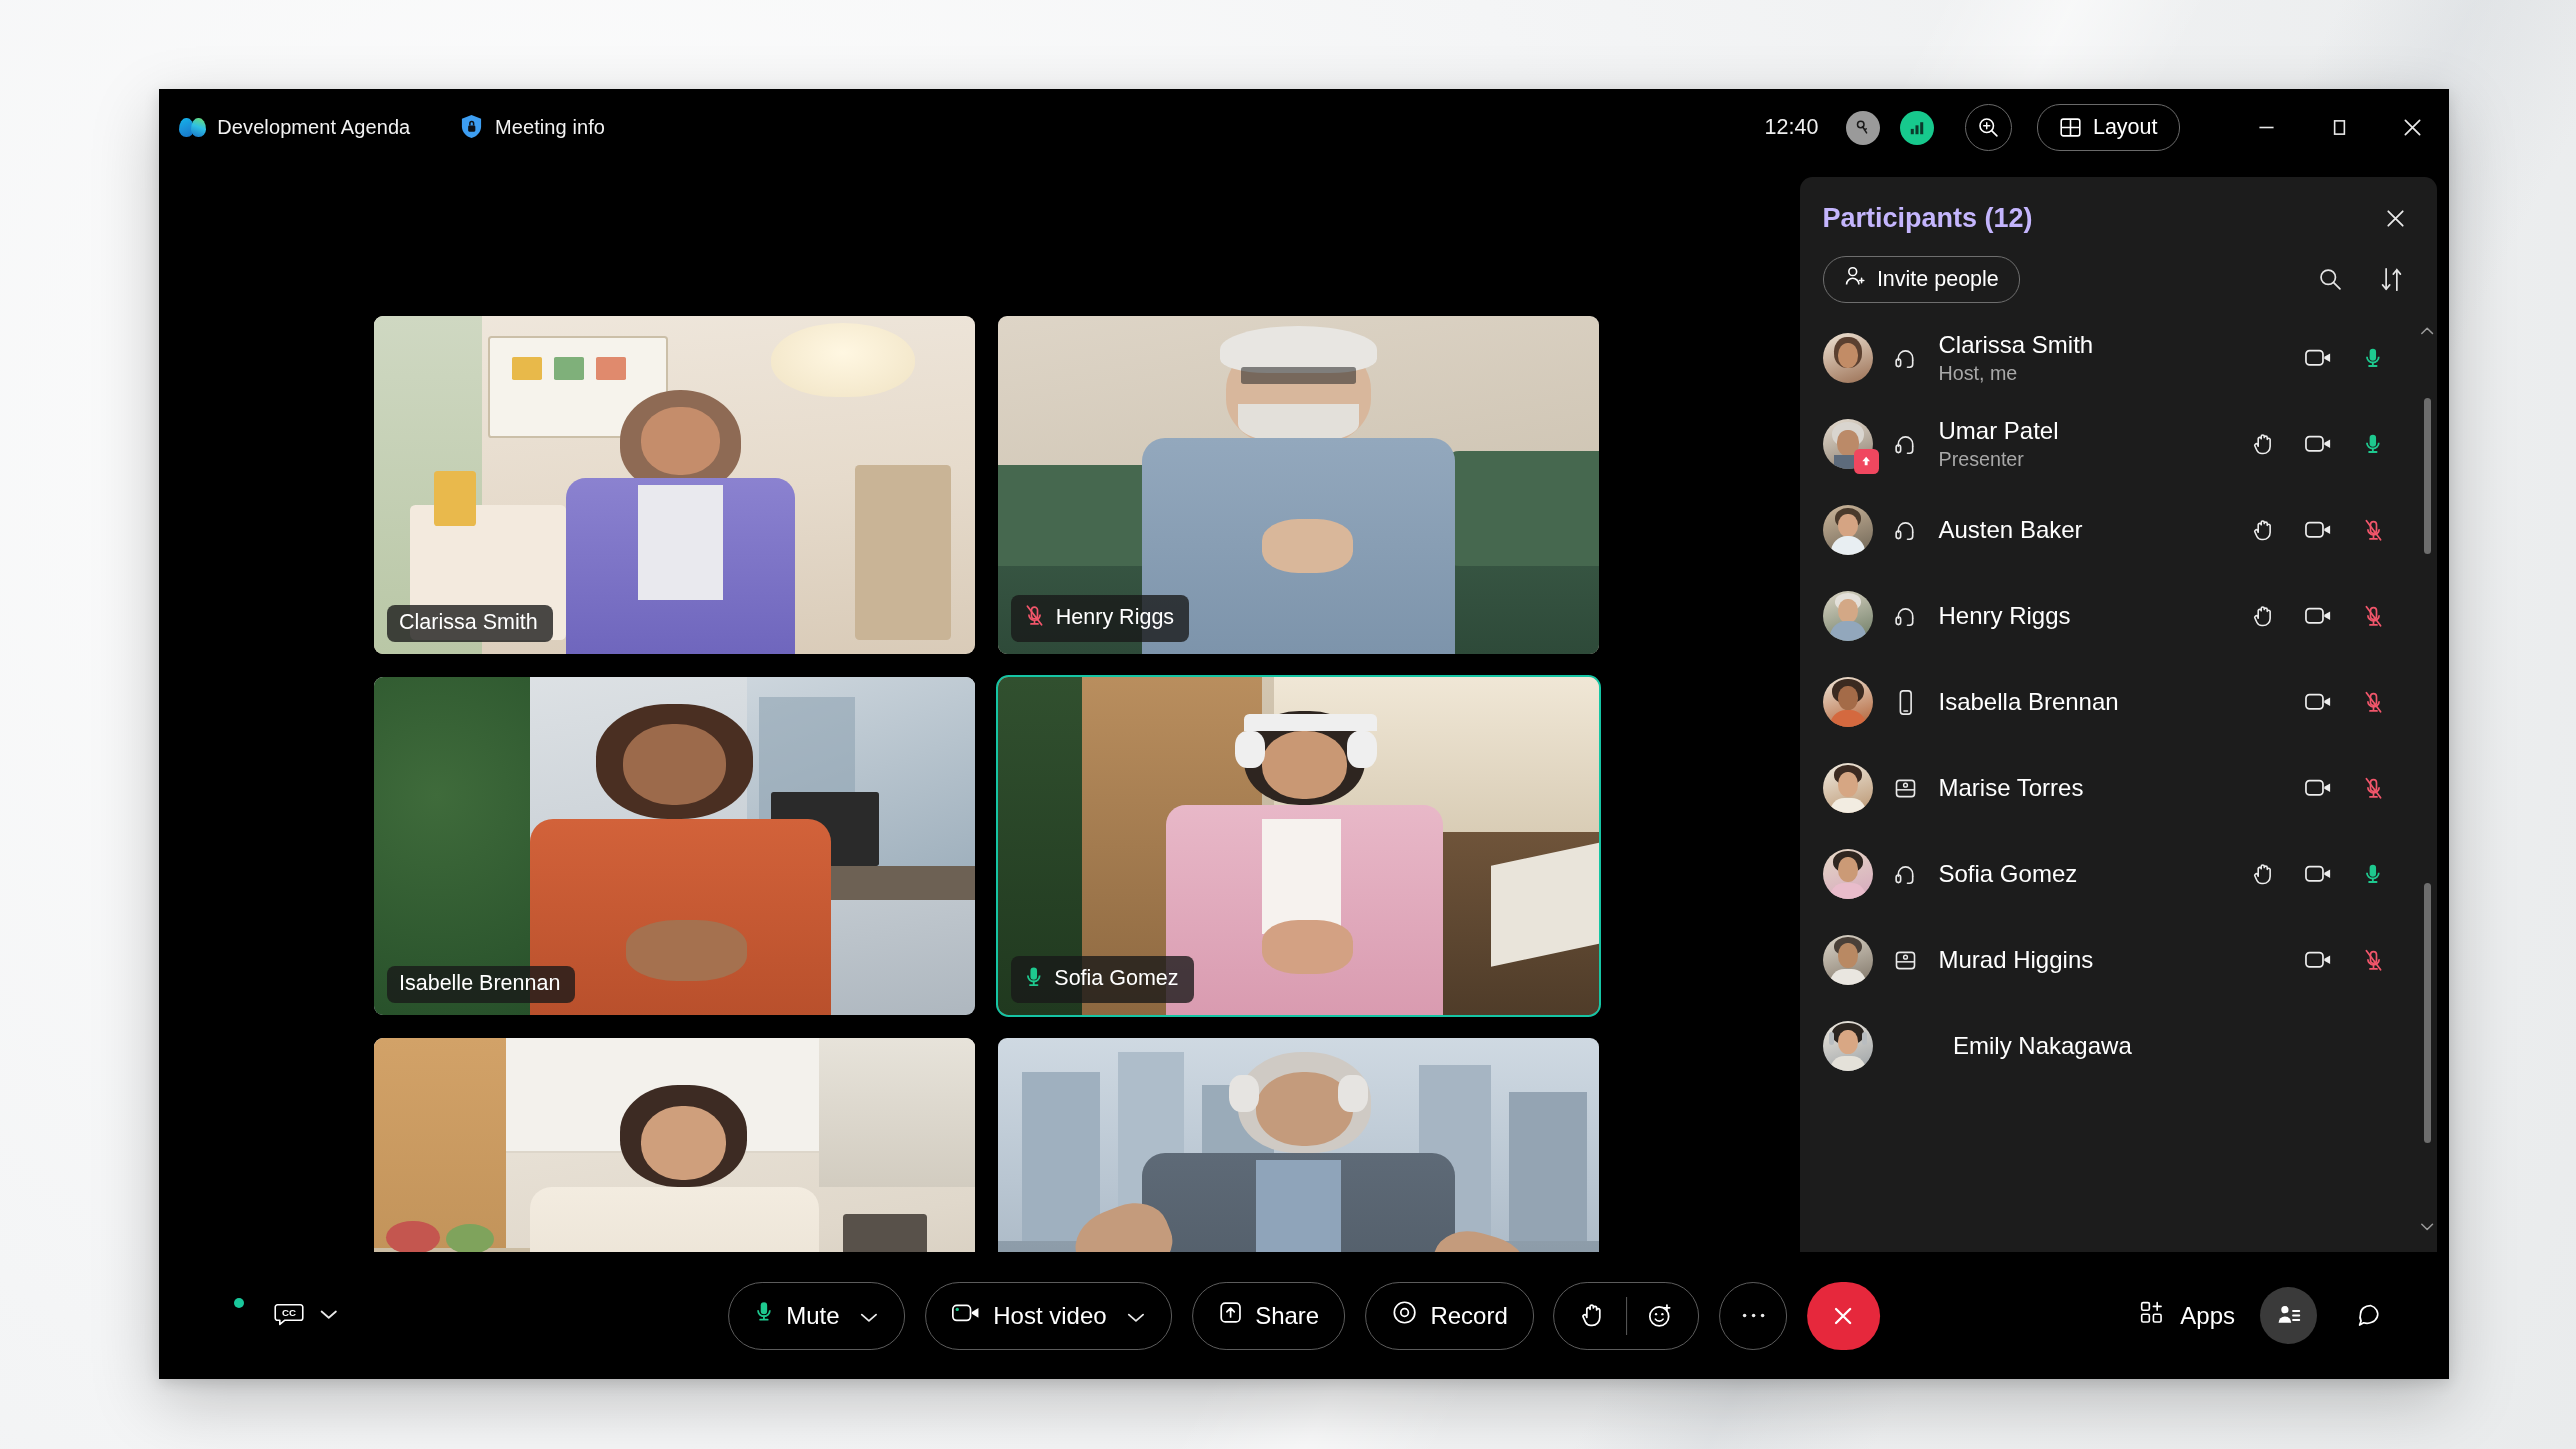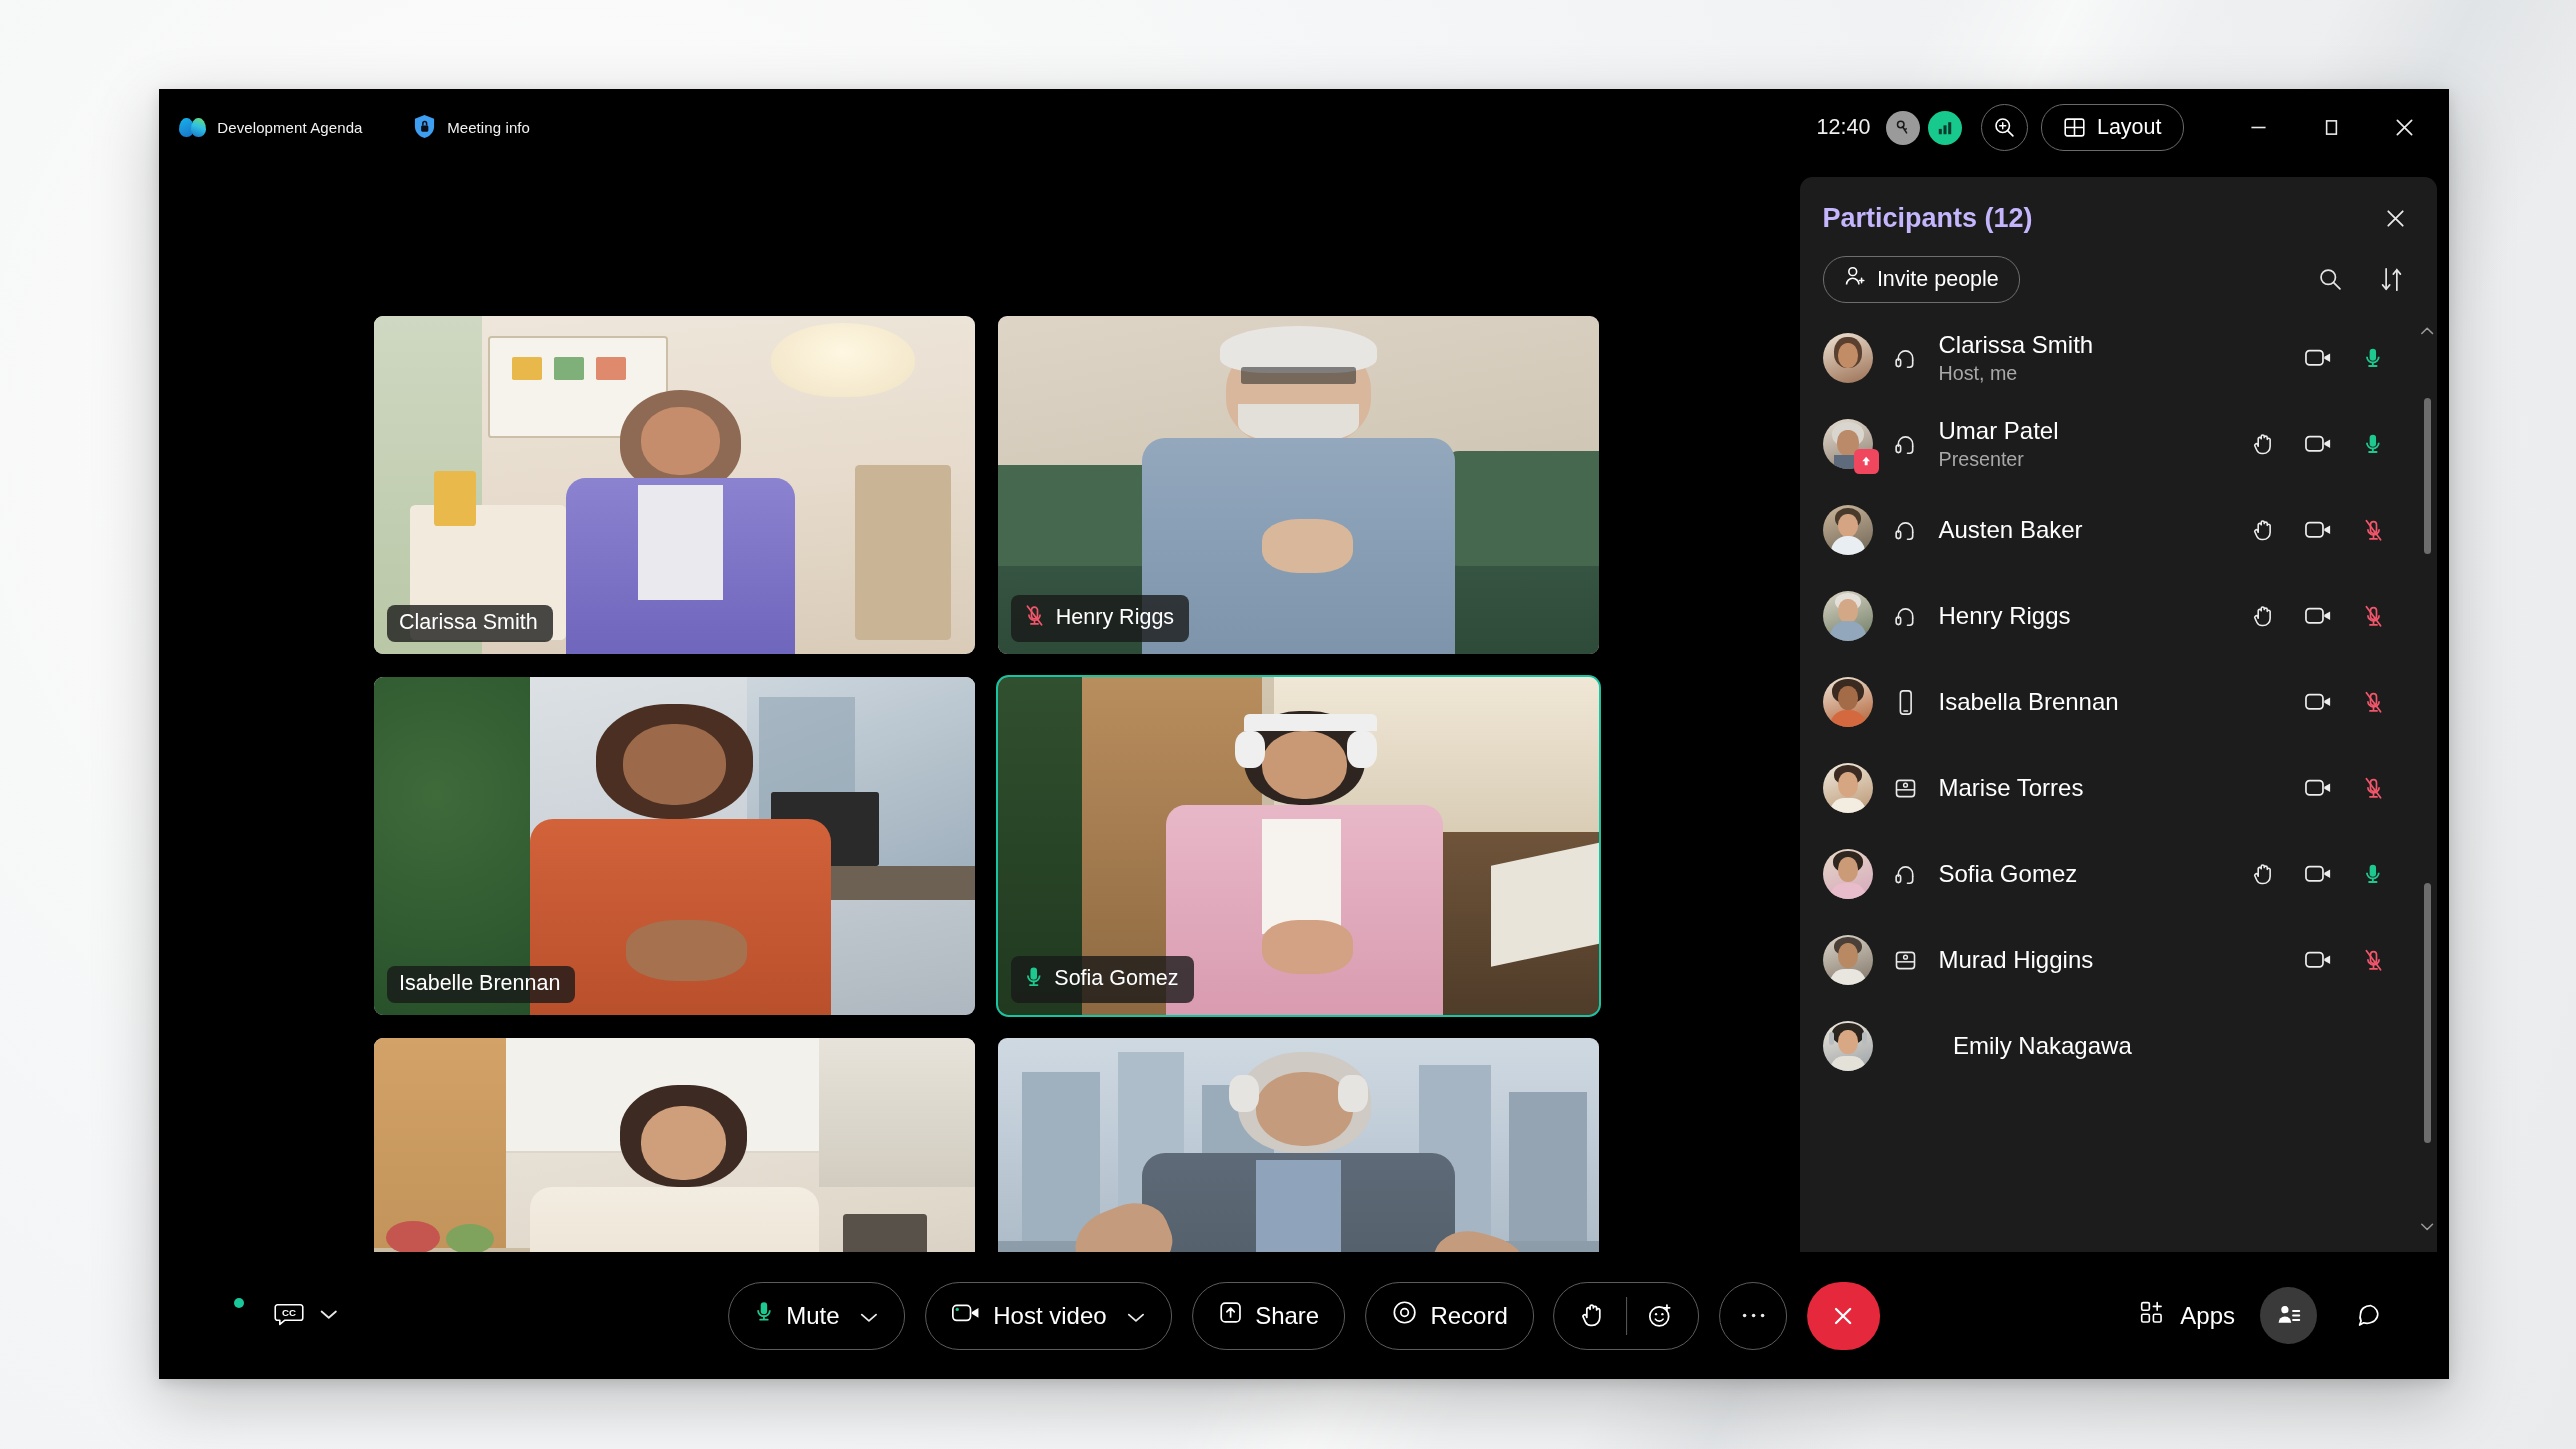--- a/index.html
+++ b/index.html
@@ -32,34 +32,34 @@
   }
 
   
   .titlebar {
     position: absolute; left: 0; top: 0; width: 100%; height: 77px;
     display: flex; align-items: center;
     background: #000;
   }
   .tb-left { display: flex; align-items: center; gap: 50px; padding-left: 19.7px; }
   .tb-item { display: flex; align-items: center; gap: 11.6px; cursor: default; }
-  .tb-item span.label { color: #f2f2f2; font-size: 15px; letter-spacing: 0.1px; }
+  .tb-item span.label { color: #f2f2f2; font-size: 20px; letter-spacing: 0.1px; }
   .webex-logo {
     width: 27px; height: 19.7px; position: relative; display: inline-block;
   }
   .webex-logo .l, .webex-logo .r {
     position: absolute; top: 0; width: 15px; height: 19.7px; border-radius: 50% 50% 50% 50%/60% 60% 40% 40%;
   }
   .webex-logo .l { left: 0; background: linear-gradient(155deg,#13b5ea 0%, #1a8fd8 55%, #1573c6 100%); }
   .webex-logo .r { right: 0; background: linear-gradient(200deg,#6fe06a 0%, #2ec0e4 48%, #1a74c8 100%); }
 
   .shield-icon { width: 23px; height: 25px; }
 
   .tb-right {
-    margin-left: auto; display: flex; align-items: center; gap: 0; padding-right: 8px; height: 100%;
+    margin-left: auto; display: flex; align-items: center; gap: 12px; padding-right: 0; height: 100%;
   }
   .clock { color: #efefef; font-size: 21.5px; margin-right: 16px; }
   .pill-ic {
     width: 34px; height: 34px; border-radius: 50%;
     display: flex; align-items: center; justify-content: center; margin-right: 7.2px;
   }
   .pill-ic.key { background: #9a9a9a; }
   .pill-ic.net { background: #17c98d; }
   .round-btn {
     width: 47px; height: 47px; border-radius: 50%;

